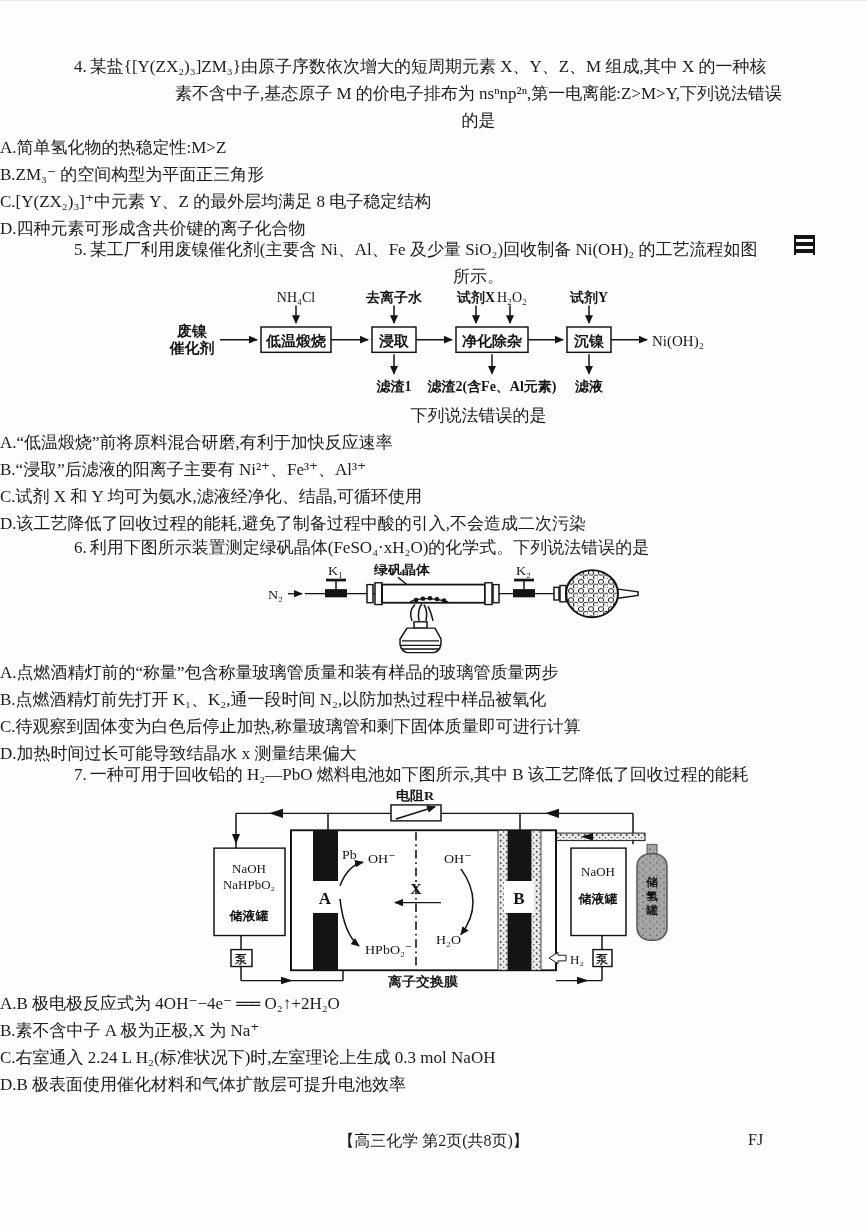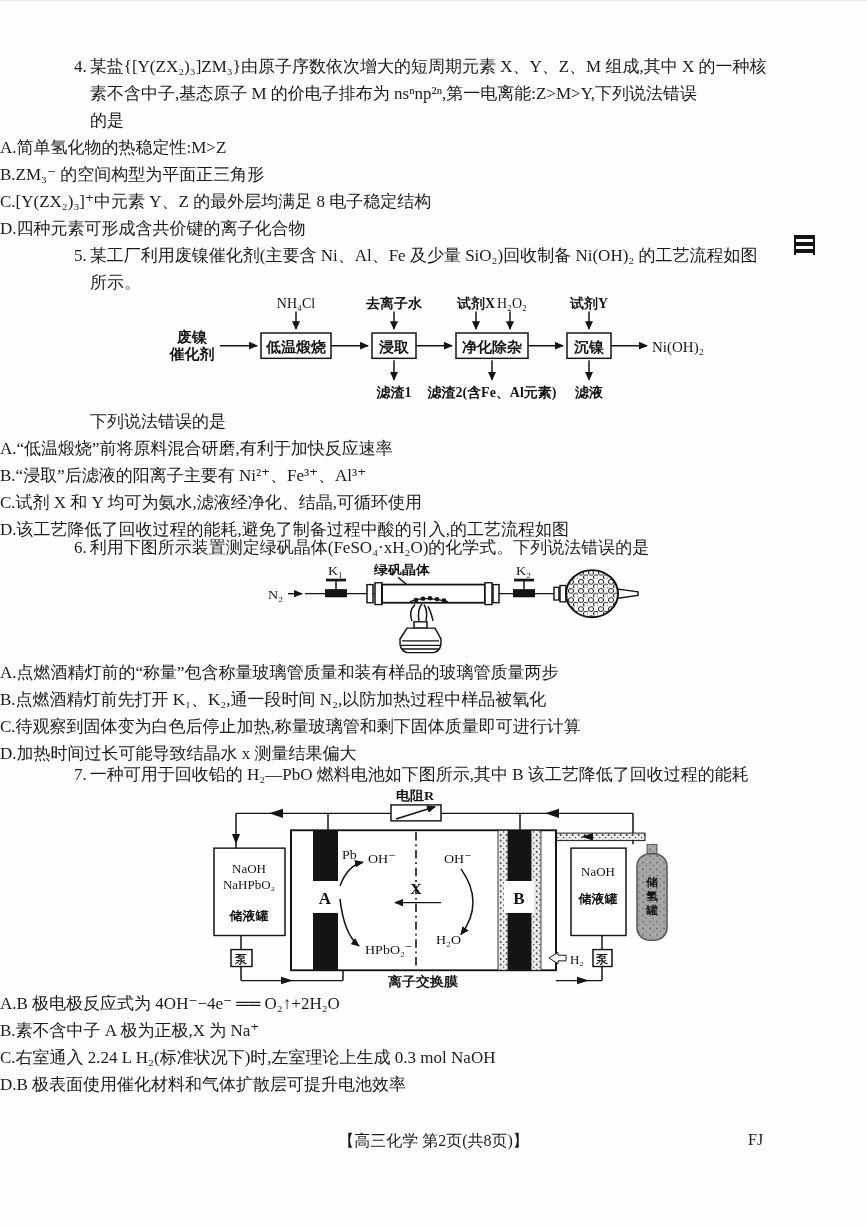--- a/index.html
+++ b/index.html
@@ -1,21 +1,21 @@
 <!DOCTYPE html>
 <html><head>
 <meta charset="utf-8">
 <style>
   html,body{margin:0;padding:0;background:#e9e9e9;}
   .page{position:relative;width:867px;height:1228px;background:#fefefe;color:#1b1b1b;
         font-family:"Liberation Serif","DejaVu Sans",serif;font-size:17px;overflow:hidden;margin:1px auto;}
   .q{position:absolute;left:0;width:100%;}
   .line{height:27px;line-height:27px;white-space:nowrap;}
   .first{padding-left:74px;}
-  .cont{padding-left:90px;}
+  .cont{padding-left:90px;text-align:center;}
   .opt{}
   .qnum{margin-right:3px;}
   .flow-wrap{margin-left:160px;height:112px;}
   .app-wrap{margin-left:248px;height:98px;}
   .cell-wrap{margin-left:193px;height:202px;text-align:right;}
   svg{display:block;font-family:"Liberation Serif","DejaVu Sans",serif;}
   .footer{position:absolute;top:1130px;left:0;width:100%;text-align:center;font-size:16px;}
   .footer .code{position:absolute;left:748px;top:0;}
   .artifact{position:absolute;left:794px;top:234px;width:17px;height:20px;
             background:repeating-linear-gradient(180deg,#141414 0 4px,#fdfdfd 4px 7px);
@@ -34,21 +34,21 @@
     <div class="line cont">素不含中子,基态原子 M 的价电子排布为 nsⁿnp²ⁿ,第一电离能:Z&gt;M&gt;Y,下列说法错误</div>
     <div class="line cont">的是</div>
     <div class="line opt">A.简单氢化物的热稳定性:M&gt;Z</div>
     <div class="line opt">B.ZM₃⁻ 的空间构型为平面正三角形</div>
     <div class="line opt">C.[Y(ZX₂)₃]⁺中元素 Y、Z 的最外层均满足 8 电子稳定结构</div>
     <div class="line opt">D.四种元素可形成含共价键的离子化合物</div>
   </section>
 
   <div class="artifact"></div>
 
-  <section class="q" style="top:241px">
+  <section class="q" style="top:235px">
     <div class="line first"><span class="qnum">5.</span><span>某工厂利用废镍催化剂(主要含 Ni、Al、Fe 及少量 SiO₂)回收制备 Ni(OH)₂ 的工艺流程如图</span></div>
     <div class="line cont">所示。</div>
 
     <div class="flow-wrap">
       <svg width="570" height="112" viewBox="0 0 570 115" preserveAspectRatio="none">
         <defs>
           <marker id="arr" markerWidth="10" markerHeight="8" refX="8" refY="4" orient="auto" markerUnits="userSpaceOnUse">
             <path d="M0,0 L9,4 L0,8 z" fill="#141414"></path>
           </marker>
         </defs>
@@ -95,21 +95,21 @@
         <text x="234" y="104" text-anchor="middle" font-size="14" font-weight="bold" class="stext">滤渣1</text>
         <text x="332" y="104" text-anchor="middle" font-size="14" font-weight="bold" class="stext">滤渣2(含Fe、Al元素)</text>
         <text x="429" y="104" text-anchor="middle" font-size="14" font-weight="bold" class="stext">滤液</text>
       </svg>
     </div>
 
     <div class="line cont">下列说法错误的是</div>
     <div class="line opt">A.“低温煅烧”前将原料混合研磨,有利于加快反应速率</div>
     <div class="line opt">B.“浸取”后滤液的阳离子主要有 Ni²⁺、Fe³⁺、Al³⁺</div>
     <div class="line opt">C.试剂 X 和 Y 均可为氨水,滤液经净化、结晶,可循环使用</div>
-    <div class="line opt">D.该工艺降低了回收过程的能耗,避免了制备过程中酸的引入,的工艺流程如图</div>
+    <div class="line opt">D.该工艺降低了回收过程的能耗,避免了制备过程中酸的引入,不会造成二次污染</div>
   </section>
 
   <section class="q" style="top:533px">
     <div class="line first"><span class="qnum">6.</span><span>利用下图所示装置测定绿矾晶体(FeSO₄·xH₂O)的化学式。下列说法错误的是</span></div>
 
     <div class="app-wrap">
       <svg width="420" height="98" viewBox="0 0 420 108" preserveAspectRatio="none">
         <defs>
           <pattern id="bubbles" width="10" height="10" patternUnits="userSpaceOnUse">
             <circle cx="3" cy="3" r="2.6" fill="none" stroke="#141414" stroke-width="1"></circle>

